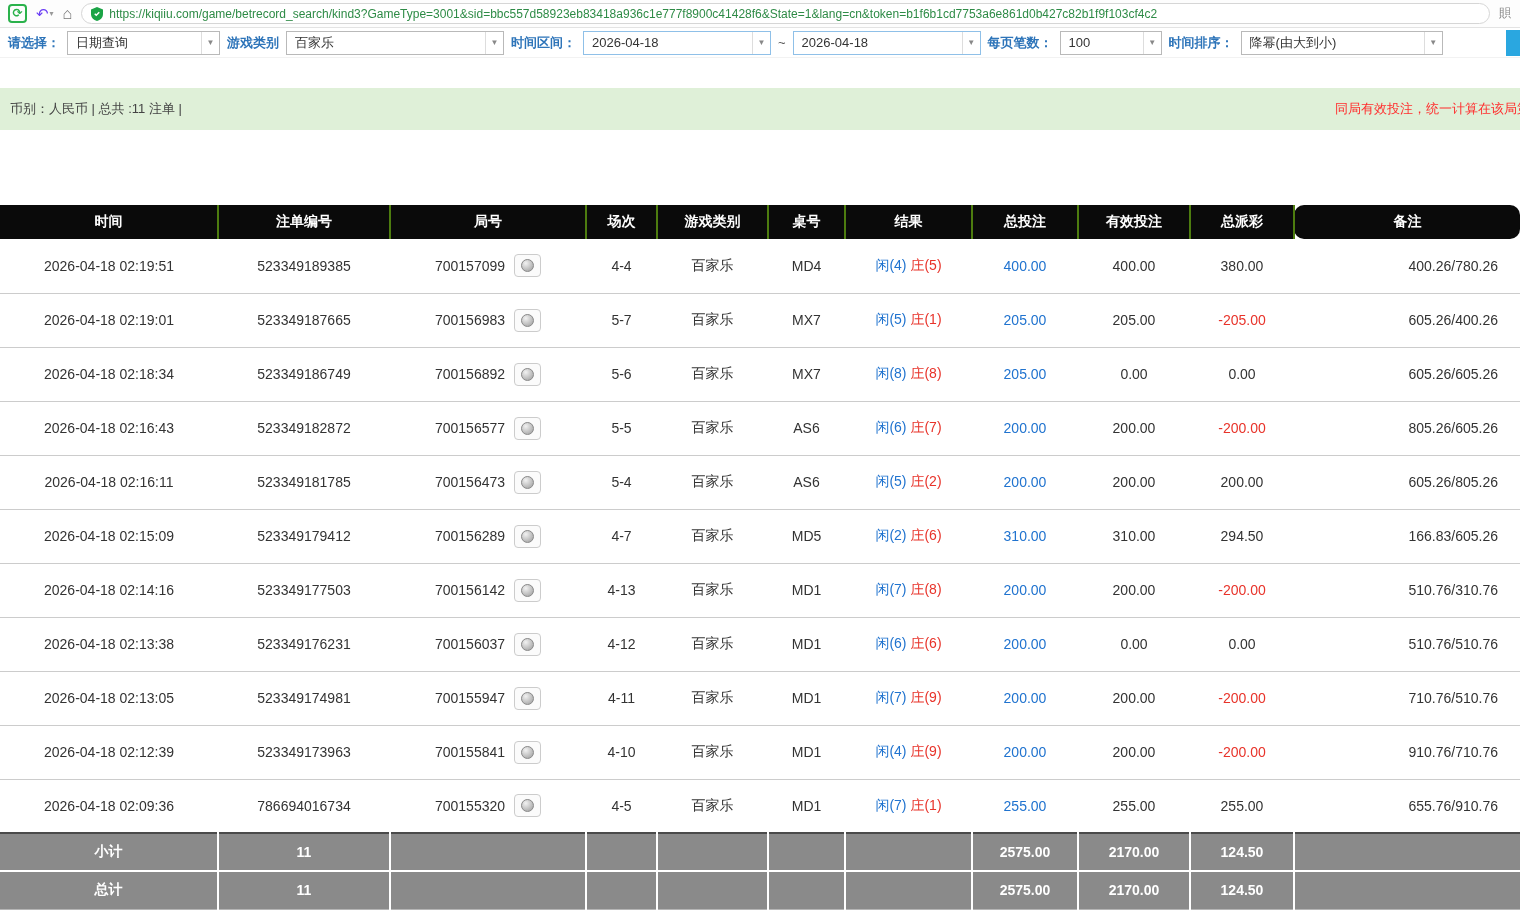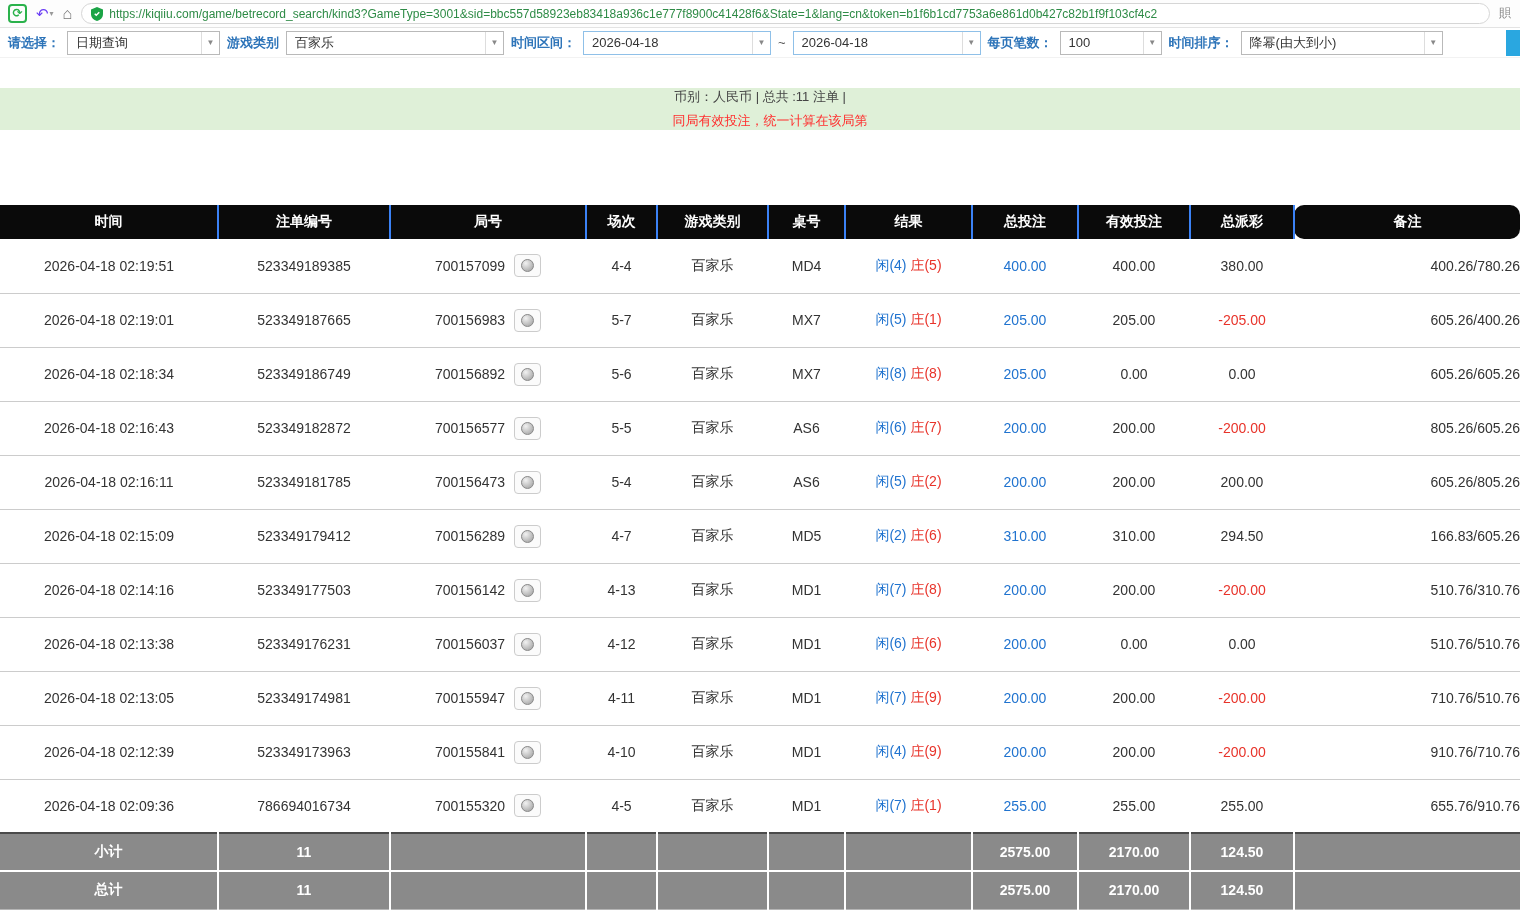--- a/index.html
+++ b/index.html
@@ -21,30 +21,30 @@
   .flabel{color:#2d74b9;font-weight:bold;white-space:nowrap;}
   .select{height:24px;border:1px solid #b9b9b9;background:#fff;display:flex;align-items:center;flex:none;cursor:pointer;}
   .select .txt{padding:0 8px;flex:1;color:#333;white-space:nowrap;overflow:hidden;}
   .select .caret{width:18px;align-self:stretch;border-left:1px solid #ddd;display:flex;align-items:center;justify-content:center;font-size:8px;color:#888;}
   .sel-date{border-color:#8fc0e8;}
   .w153{width:153px}.w218{width:218px}.w188{width:188px}.w102{width:102px}.w202{width:202px}
   .tilde{color:#555;}
   .search-btn{position:absolute;right:-50px;top:2px;width:64px;height:26px;background:#2aa7e0;color:#fff;border:none;font-size:14px;font-family:inherit;cursor:pointer;}
 
   
-  .summary-bar{margin-top:30px;height:42px;background:#dff0d8;display:flex;align-items:center;justify-content:space-between;padding:0 10px;flex-direction:column;}
+  .summary-bar{margin-top:30px;height:42px;background:#dff0d8;display:flex;align-items:center;justify-content:space-between;padding:0 10px;}
   .sum-left{font-size:13px;color:#444;}
   .sum-right{font-size:13px;color:#ff2d2d;white-space:nowrap;margin-right:-20px;}
 
   
   .bet-table{margin-top:75px;width:1520px;border-collapse:collapse;table-layout:fixed;font-size:14px;color:#333;border-bottom:1px solid #b5b5b5;}
-  .bet-table thead th{background:#0a0a0a;color:#fff;height:34px;font-weight:bold;border-right:2px solid #3b82f6;font-size:14px;}
+  .bet-table thead th{background:#0a0a0a;color:#fff;height:34px;font-weight:bold;border-right:2px solid #4d7c0f;font-size:14px;}
   .bet-table thead th:last-child{border-right:none;border-radius:10px;}
   .bet-table tbody td{height:54px;border-bottom:1px solid #ccc;text-align:center;}
-  .bet-table tbody td.note{text-align:right;}
+  .bet-table tbody td.note{text-align:right;padding-right:22px;}
   .round-wrap{display:flex;align-items:center;justify-content:center;gap:9px;}
   .replay-btn{width:27px;height:23px;border:1px solid #ccc;border-radius:4px;background:#fbfbfb;display:inline-flex;align-items:center;justify-content:center;cursor:pointer;}
   .ball{width:13px;height:13px;border-radius:50%;background:radial-gradient(circle at 35% 30%,#f2f2f2,#9a9a9a);border:1px solid #8a8a8a;}
   .blue{color:#2073cf;}
   .red{color:#e8332a;}
   .bet-table tfoot td{background:#8a8a8a;color:#fff;height:38px;text-align:center;font-weight:bold;border-right:2px solid #fff;border-top:2px solid #fff;}
   .bet-table tfoot td:last-child{border-right:none;}
   .bet-table tfoot tr:first-child td{border-top:2px solid #4a4a4a;}
 </style>
 </head>

